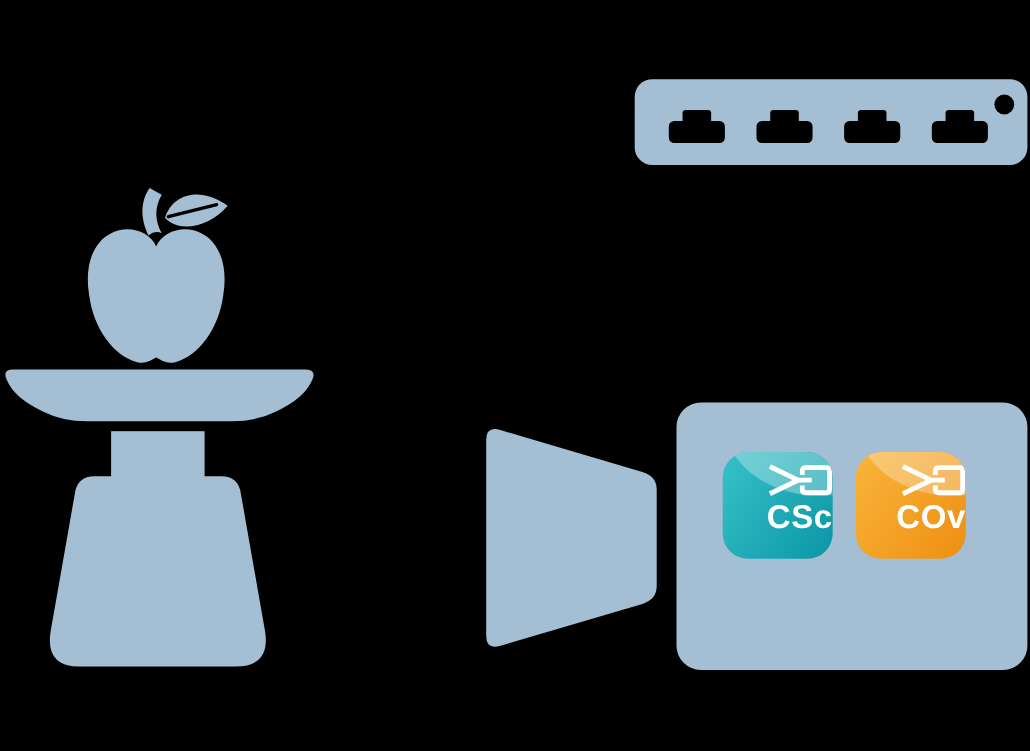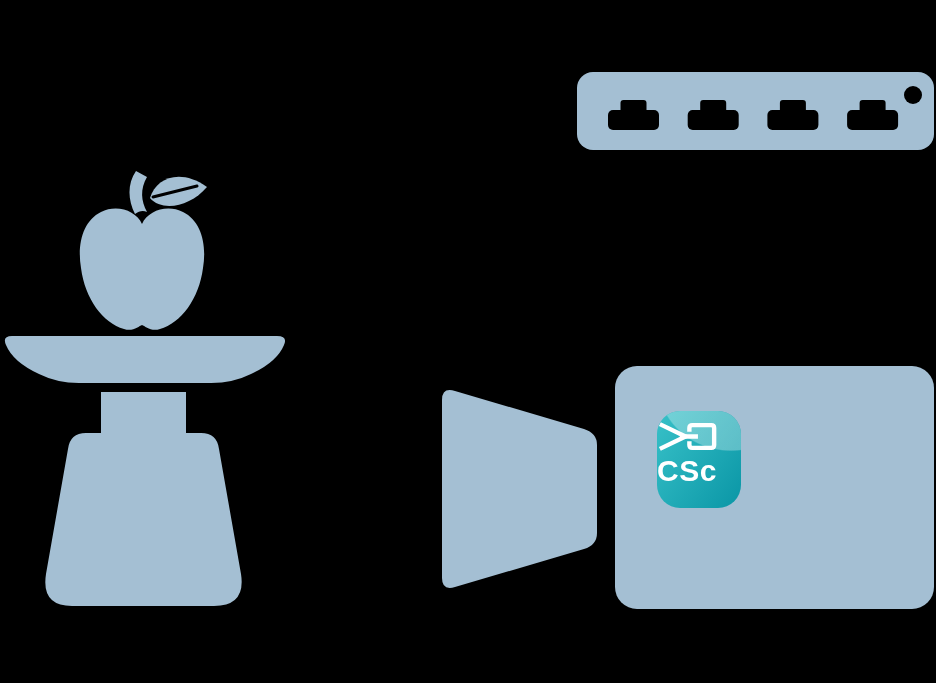--- a/index.html
+++ b/index.html
@@ -20,23 +20,23 @@
     font-family:"Liberation Sans", sans-serif;
   }
   .scene-svg{position:absolute;left:0;top:0;}
   .blue-shape{fill:var(--illustration-blue);}
   .cutout{fill:var(--background);}
   .vein{stroke:var(--background);stroke-width:3;fill:none;stroke-linecap:round;}
 
   .app-badge{
     position:absolute;
     top:411px;
-    width:84px;height:97px;
+    width:100px;height:97px;
     border-radius:23px;
-    display:flex;flex-direction:column;align-items:flex-start;
+    display:flex;flex-direction:column;align-items:flex-end;
     overflow:hidden;
   }
   .app-badge::before{
     content:"";
     position:absolute;inset:0;border-radius:inherit;
     background:radial-gradient(160% 130% at 88% -30%, rgba(255,255,255,0.30) 0 54%, rgba(255,255,255,0) 55%);
     z-index:0;
   }
   .app-badge > *{position:relative;z-index:1;}
   .badge-csc{
@@ -125,14 +125,22 @@
 
   <div class="app-badge badge-csc">
     <svg class="badge-logo" viewBox="0 0 63 30">
       <path class="stroke" d="M3,2 L30,15 L3,28"></path>
       <path class="stroke" d="M24,15 L43,15"></path>
       <path class="stroke" d="M34,10 L34,6 Q34,3 37,3 L57,3 Q60,3 60,6 L60,24 Q60,27 57,27 L37,27 Q34,27 34,24 L34,20"></path>
     </svg>
     <div class="badge-label">CSc</div>
   </div>
 
+  <div class="app-badge badge-cov">
+    <svg class="badge-logo" viewBox="0 0 63 30">
+      <path class="stroke" d="M3,2 L30,15 L3,28"></path>
+      <path class="stroke" d="M24,15 L43,15"></path>
+      <path class="stroke" d="M34,10 L34,6 Q34,3 37,3 L57,3 Q60,3 60,6 L60,24 Q60,27 57,27 L37,27 Q34,27 34,24 L34,20"></path>
+    </svg>
+    <div class="badge-label">COv</div>
+  </div>
 
 </div>
 
 </body></html>

